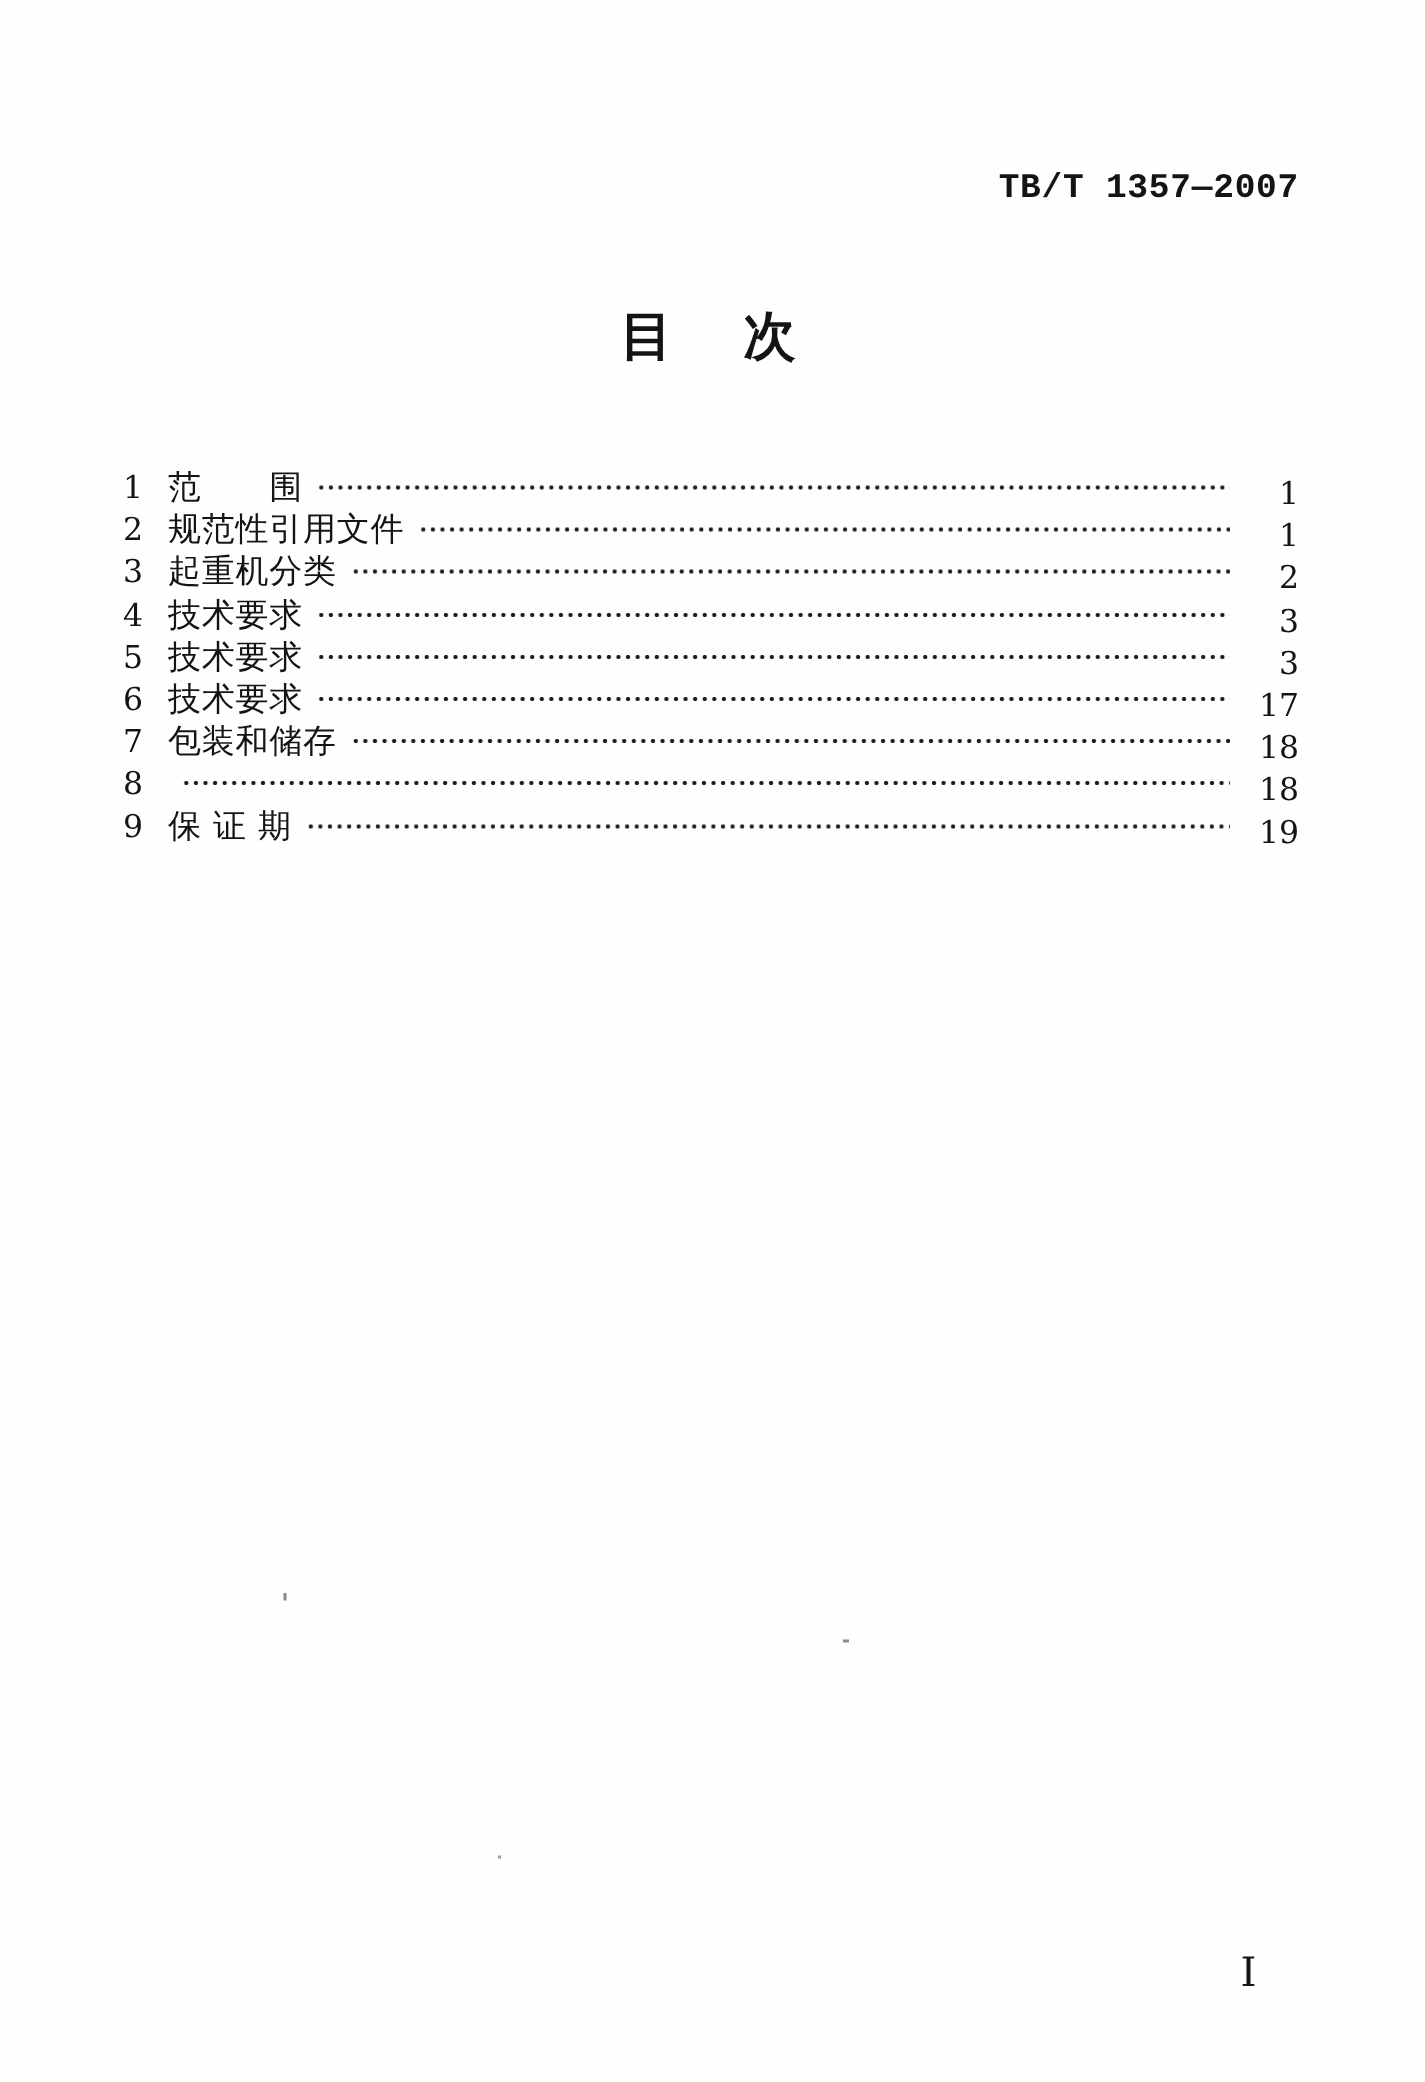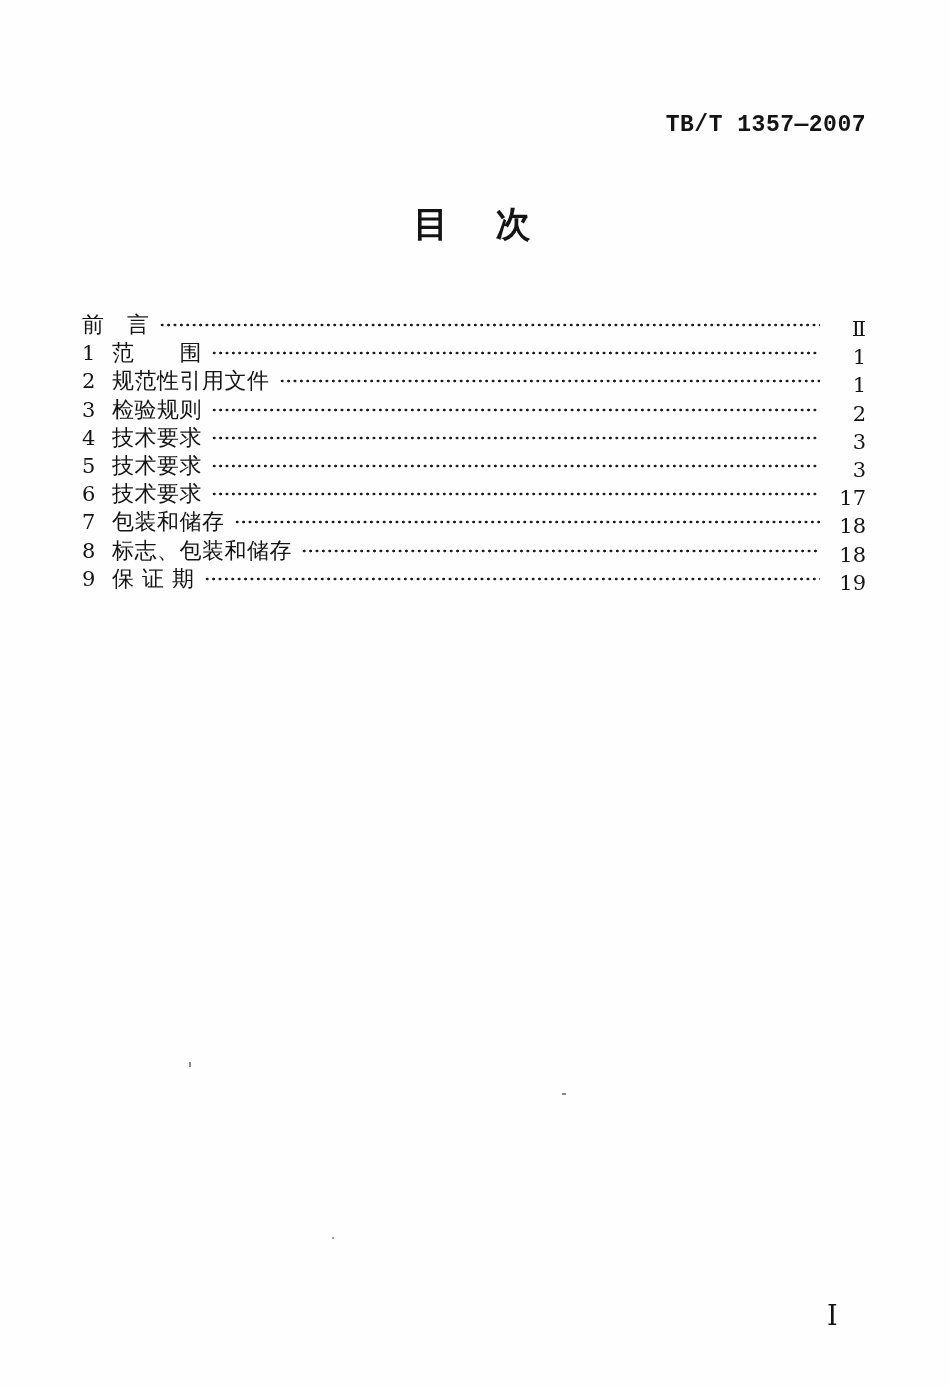--- a/index.html
+++ b/index.html
@@ -92,40 +92,34 @@
 </style>
 </head>
 <body>
 
 <div class="doc-header">TB/T 1357—2007</div>
 
 <div class="doc-title">目　次</div>
 
 <ul class="toc">
   <li class="toc-row">
-    
-    <span class="toc-label">前　言</span>
-    <span class="leader"></span>
-    <span class="toc-page">Ⅱ</span>
-  </li>
-  <li class="toc-row">
     <span class="toc-num">1</span>
     <span class="toc-label">范　　围</span>
     <span class="leader"></span>
     <span class="toc-page">1</span>
   </li>
   <li class="toc-row">
     <span class="toc-num">2</span>
     <span class="toc-label">规范性引用文件</span>
     <span class="leader"></span>
     <span class="toc-page">1</span>
   </li>
   <li class="toc-row">
     <span class="toc-num">3</span>
-    <span class="toc-label">检验规则</span>
+    <span class="toc-label">起重机分类</span>
     <span class="leader"></span>
     <span class="toc-page">2</span>
   </li>
   <li class="toc-row">
     <span class="toc-num">4</span>
     <span class="toc-label">技术要求</span>
     <span class="leader"></span>
     <span class="toc-page">3</span>
   </li>
   <li class="toc-row">
@@ -141,21 +135,20 @@
     <span class="toc-page">17</span>
   </li>
   <li class="toc-row">
     <span class="toc-num">7</span>
     <span class="toc-label">包装和储存</span>
     <span class="leader"></span>
     <span class="toc-page">18</span>
   </li>
   <li class="toc-row">
     <span class="toc-num">8</span>
-    <span class="toc-label">标志、包装和储存</span>
     <span class="leader"></span>
     <span class="toc-page">18</span>
   </li>
   <li class="toc-row">
     <span class="toc-num">9</span>
     <span class="toc-label">保 证 期</span>
     <span class="leader"></span>
     <span class="toc-page">19</span>
   </li>
 </ul>

